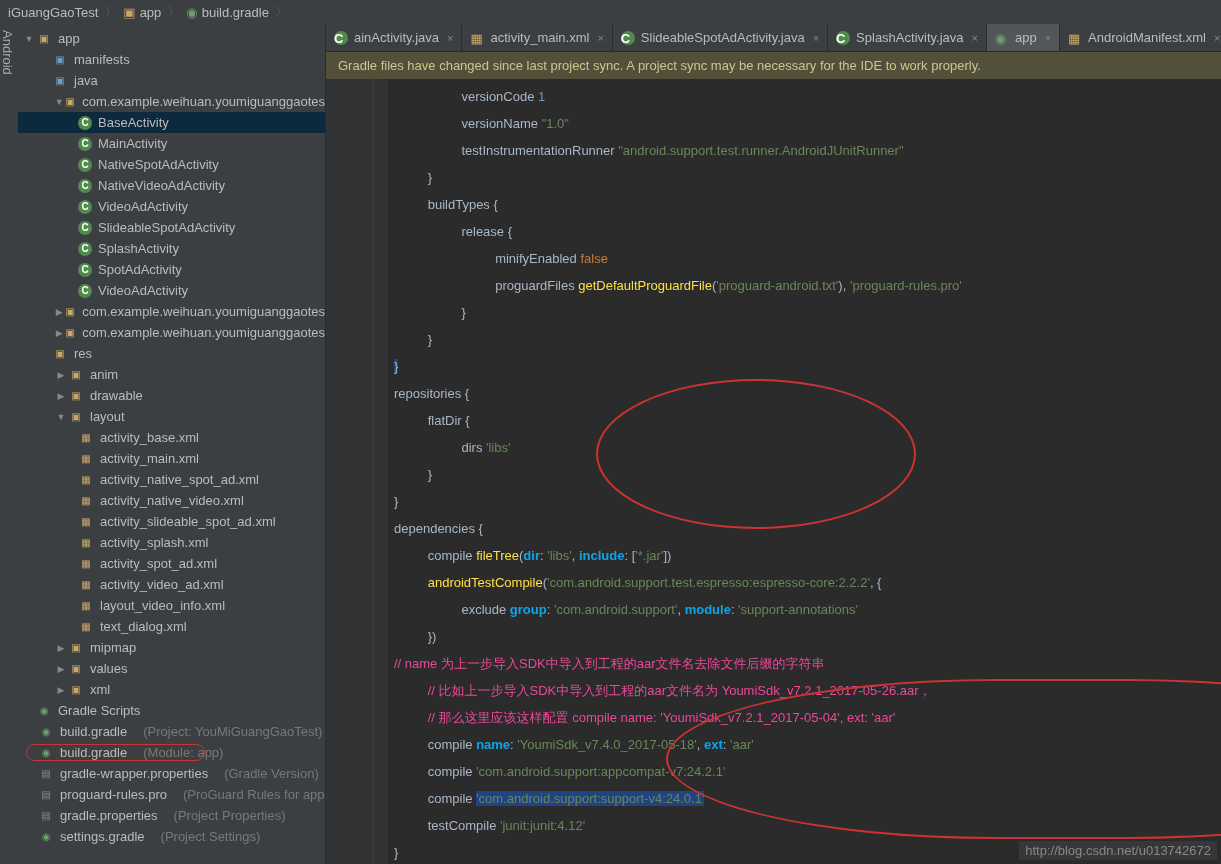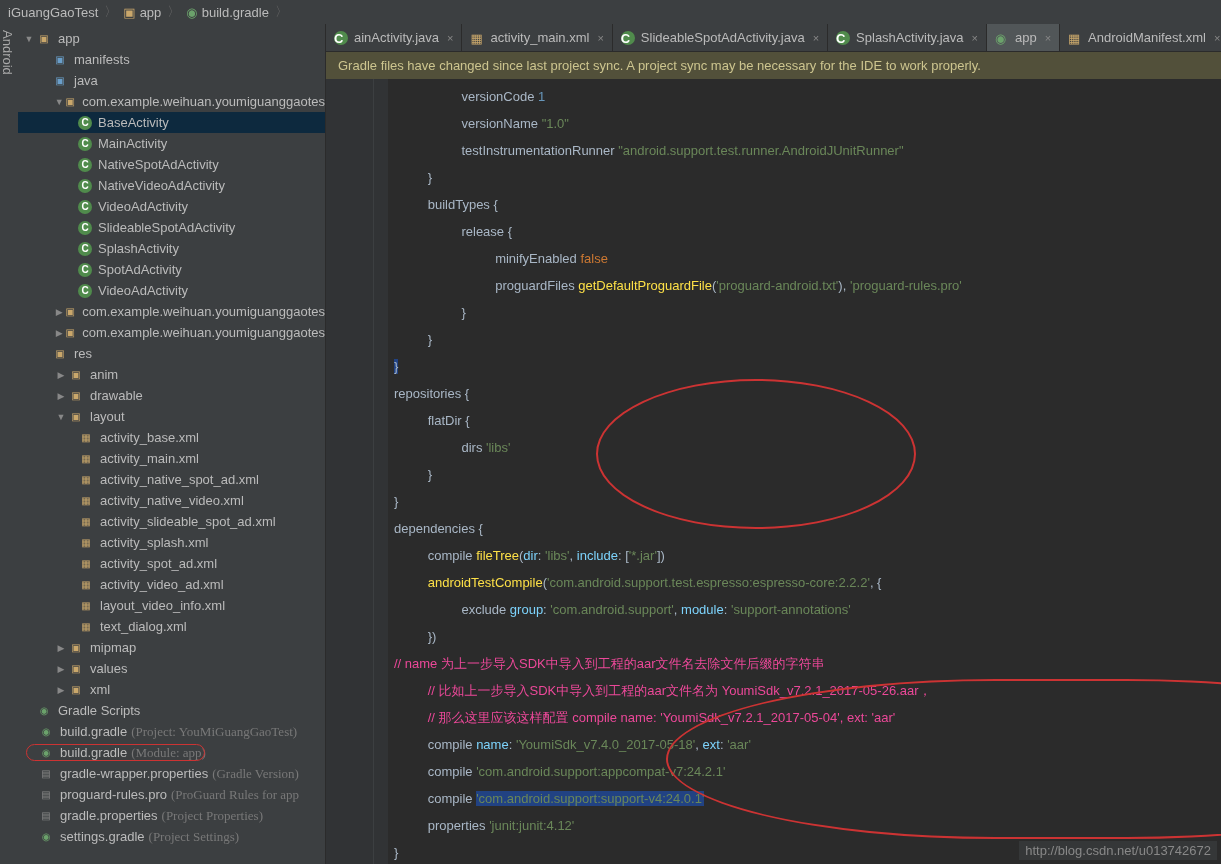--- a/index.html
+++ b/index.html
@@ -17,41 +17,41 @@
 .tree-row.selected { background: #0d293e; }
 .tree-row .exp { width: 14px; color: #888; font-size: 9px; display: inline-block; text-align: center; }
 .tree-row .ico { width: 16px; height: 16px; margin-right: 6px; display: inline-flex; align-items: center; justify-content: center; font-size: 10px; }
 .ico.folder { color: #c9a76b; }
 .ico.folder-blue { color: #6a9ec9; }
 .ico.class { background: #508b4c; color: #fff; border-radius: 8px; width: 14px; height: 14px; font-weight: bold; }
 .ico.xml { color: #c9a76b; }
 .ico.gradle { color: #6ba26b; }
 .ico.prop { color: #888; }
 .tree-row .lbl { color: #bbb; }
-.tree-row .lbl.hint { color: #787878; margin-left: 4px; font-family: Liberation Serif, serif; }
+.tree-row .lbl.hint { color: #787878; margin-left: 16px; }
 .tree-row.highlight { position: relative; }
 .tree-row.highlight::after { content: ""; position: absolute; left: 8px; right: 120px; top: 2px; bottom: 2px; border: 1px solid #c33; border-radius: 10px; pointer-events: none; }
 
 .editor-area { flex: 1; position: relative; display: flex; flex-direction: column; }
 .tabs { height: 28px; background: #3c3f41; display: flex; align-items: center; overflow: hidden; border-bottom: 1px solid #2b2b2b; }
 .tab { display: flex; align-items: center; height: 100%; padding: 0 8px; gap: 6px; color: #bbb; border-right: 1px solid #2b2b2b; }
 .tab.active { background: #515658; }
 .tab .ico { width: 14px; height: 14px; }
 .tab .close { color: #888; font-size: 11px; margin-left: 2px; }
 
 .banner { background: #52503a; color: #cdc58f; padding: 6px 12px; font-size: 12px; }
 
 .code-wrap { flex: 1; display: flex; position: relative; background: #2b2b2b; overflow: hidden; }
 .gutter { width: 48px; background: #313335; border-right: 1px solid #3c3f41; }
 .fold-gutter { width: 14px; background: #313335; position: relative; }
 .code { flex: 1; padding: 4px 0 4px 6px; font-family: "Consolas", monospace; font-size: 14px; line-height: 27px; color: #a9b7c6; white-space: pre; position: relative; }
 .code .kw { color: #cc7832; }
 .code .str { color: #6a8759; }
 .code .num { color: #6897bb; }
-.code .ident { color: #7dd3fc; }
+.code .ident { color: #0ea5e9; font-weight: bold; }
 .code .cmt { color: #ec4899; }
 .code .fn { color: #fde047; }
 .code .hilite { background: #214283; }
 
 .oval { position: absolute; border: 2px solid #c33; border-radius: 50%; pointer-events: none; }
 .oval.o1 { left: 270px; top: 355px; width: 320px; height: 150px; }
 .oval.o2 { left: 340px; top: 655px; width: 790px; height: 160px; border-radius: 50% / 60%; }
 
 .watermark { position: absolute; right: 4px; bottom: 4px; color: #888; font-size: 12px; background: rgba(60,63,65,0.6); padding: 2px 6px; }
 </style>
@@ -318,21 +318,21 @@
     <span>compile </span><span class="fn">fileTree</span><span>(</span><span class="ident">dir</span><span>: </span><span class="str">'libs'</span><span>, </span><span class="ident">include</span><span>: [</span><span class="str">'*.jar'</span><span>])</span>
     <span class="fn">androidTestCompile</span><span>(</span><span class="str">'com.android.support.test.espresso:espresso-core:2.2.2'</span><span>, {</span>
         <span>exclude </span><span class="ident">group</span><span>: </span><span class="str">'com.android.support'</span><span>, </span><span class="ident">module</span><span>: </span><span class="str">'support-annotations'</span>
     <span>})</span>
 <span class="cmt">// name 为上一步导入SDK中导入到工程的aar文件名去除文件后缀的字符串</span>
     <span class="cmt">// 比如上一步导入SDK中导入到工程的aar文件名为 YoumiSdk_v7.2.1_2017-05-26.aar，</span>
     <span class="cmt">// 那么这里应该这样配置 compile name: 'YoumiSdk_v7.2.1_2017-05-04', ext: 'aar'</span>
     <span>compile </span><span class="ident">name</span><span>: </span><span class="str">'YoumiSdk_v7.4.0_2017-05-18'</span><span>, </span><span class="ident">ext</span><span>: </span><span class="str">'aar'</span>
     <span>compile </span><span class="str">'com.android.support:appcompat-v7:24.2.1'</span>
     <span>compile </span><span class="str hilite">'com.android.support:support-v4:24.0.1'</span>
-    <span>properties </span><span class="str">'junit:junit:4.12'</span>
+    <span>testCompile </span><span class="str">'junit:junit:4.12'</span>
 <span>}</span></div>
 
     </div>
 
     <div class="oval o1"></div>
     <div class="oval o2"></div>
 
   </div>
 </div>
 

